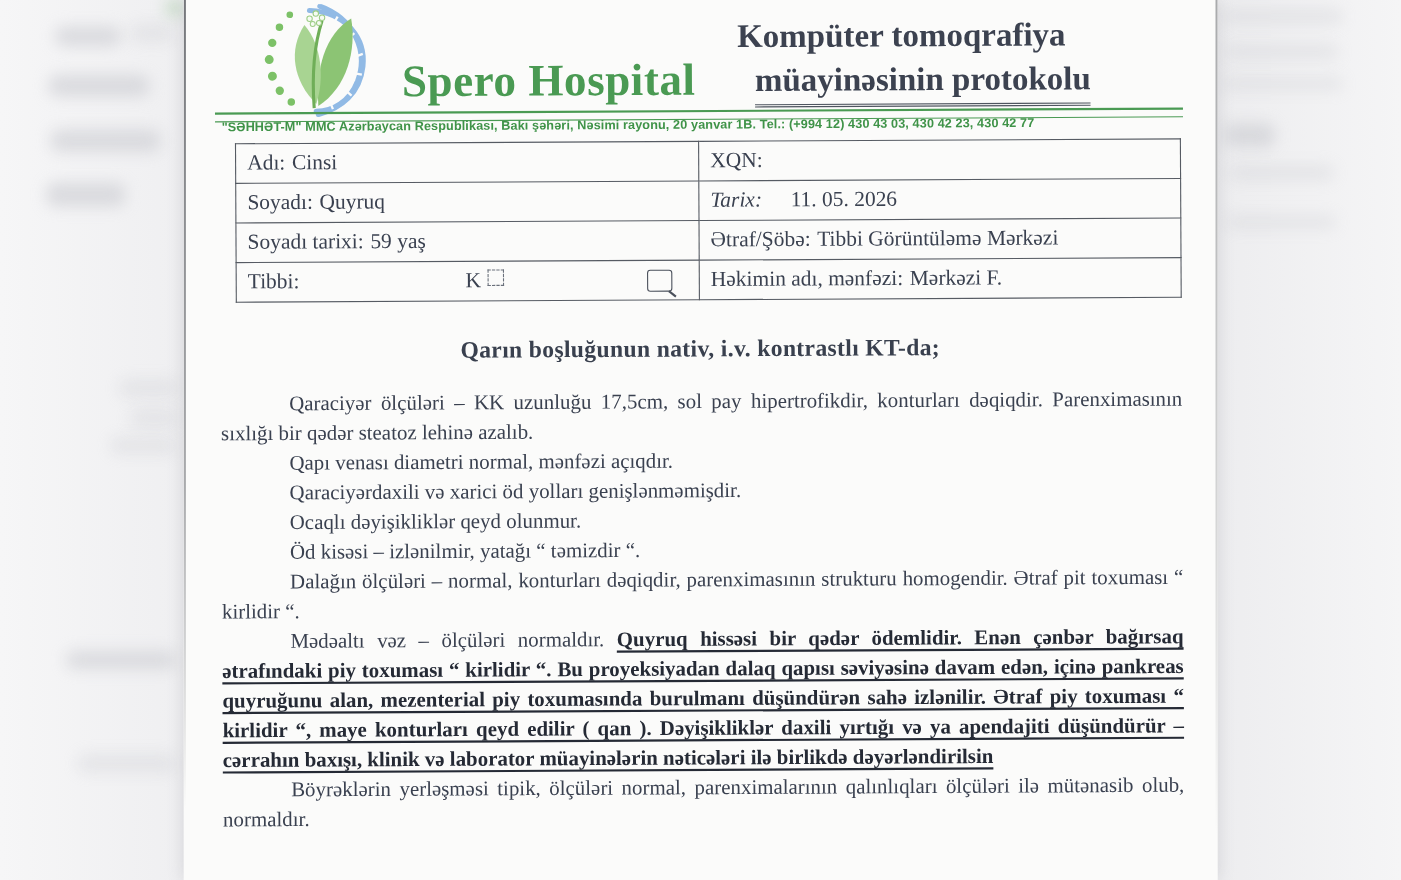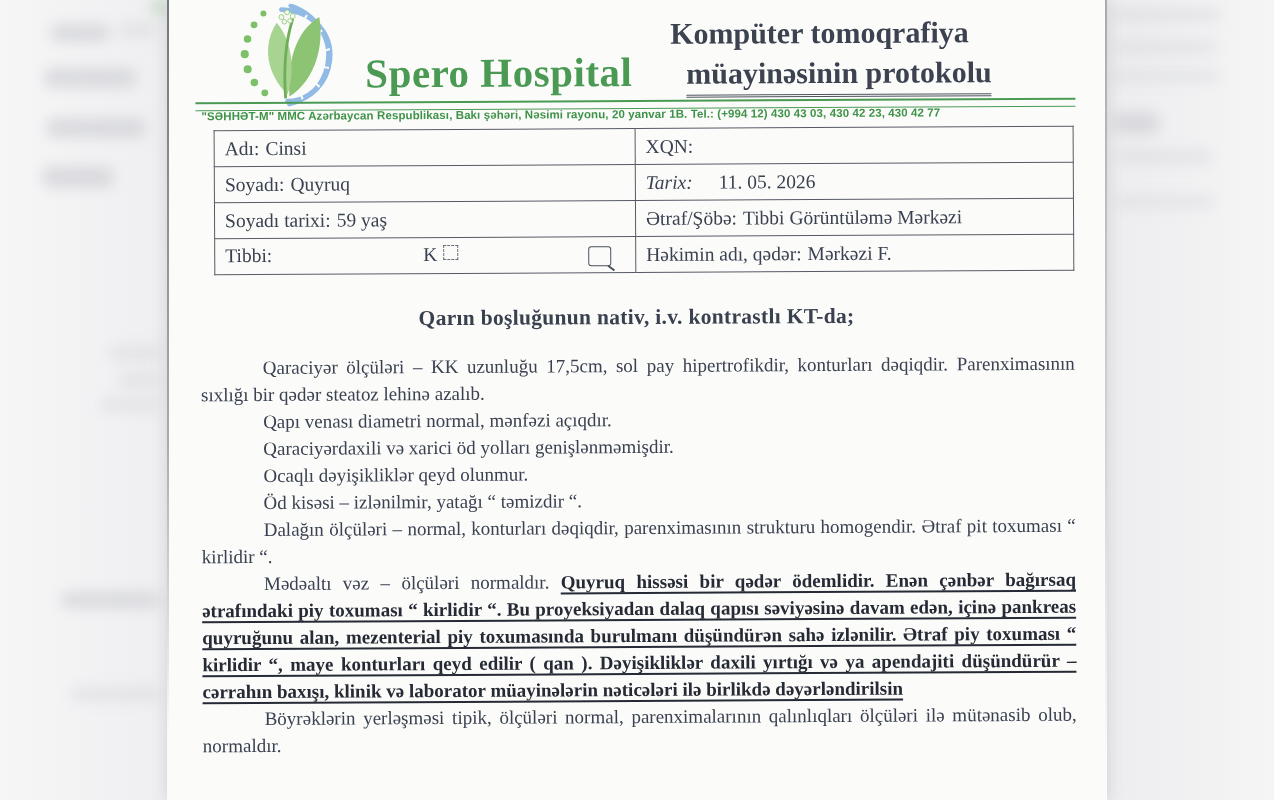--- a/index.html
+++ b/index.html
@@ -197,21 +197,21 @@
             </td>
             <td>
               <span class="cell-label">Ətraf/Şöbə:</span><span class="cell-value">Tibbi Görüntüləmə Mərkəzi</span>
             </td>
           </tr>
           <tr>
             <td class="gender-cell">
               <span class="cell-label">Tibbi:</span><span class="cell-value">K</span><span class="chk dashed"></span><span class="chk solid"></span>
             </td>
             <td>
-              <span class="cell-label">Həkimin adı, qədər:</span><span class="cell-value">Mərkəzi  F.</span>
+              <span class="cell-label">Həkimin adı, mənfəzi:</span><span class="cell-value">Mərkəzi  F.</span>
             </td>
           </tr>
         </tbody>
       </table>
 
       <div class="report-heading">Qarın boşluğunun nativ, i.v. kontrastlı  KT-da;</div>
 
       <div class="report-body">
           <p class="body-para"><span>Qaraciyər ölçüləri – KK uzunluğu 17,5cm, sol pay hipertrofikdir, konturları dəqiqdir. Parenximasının sıxlığı bir qədər steatoz lehinə azalıb.</span></p>
           <p class="body-para"><span>Qapı venası diametri normal, mənfəzi açıqdır.</span></p>

